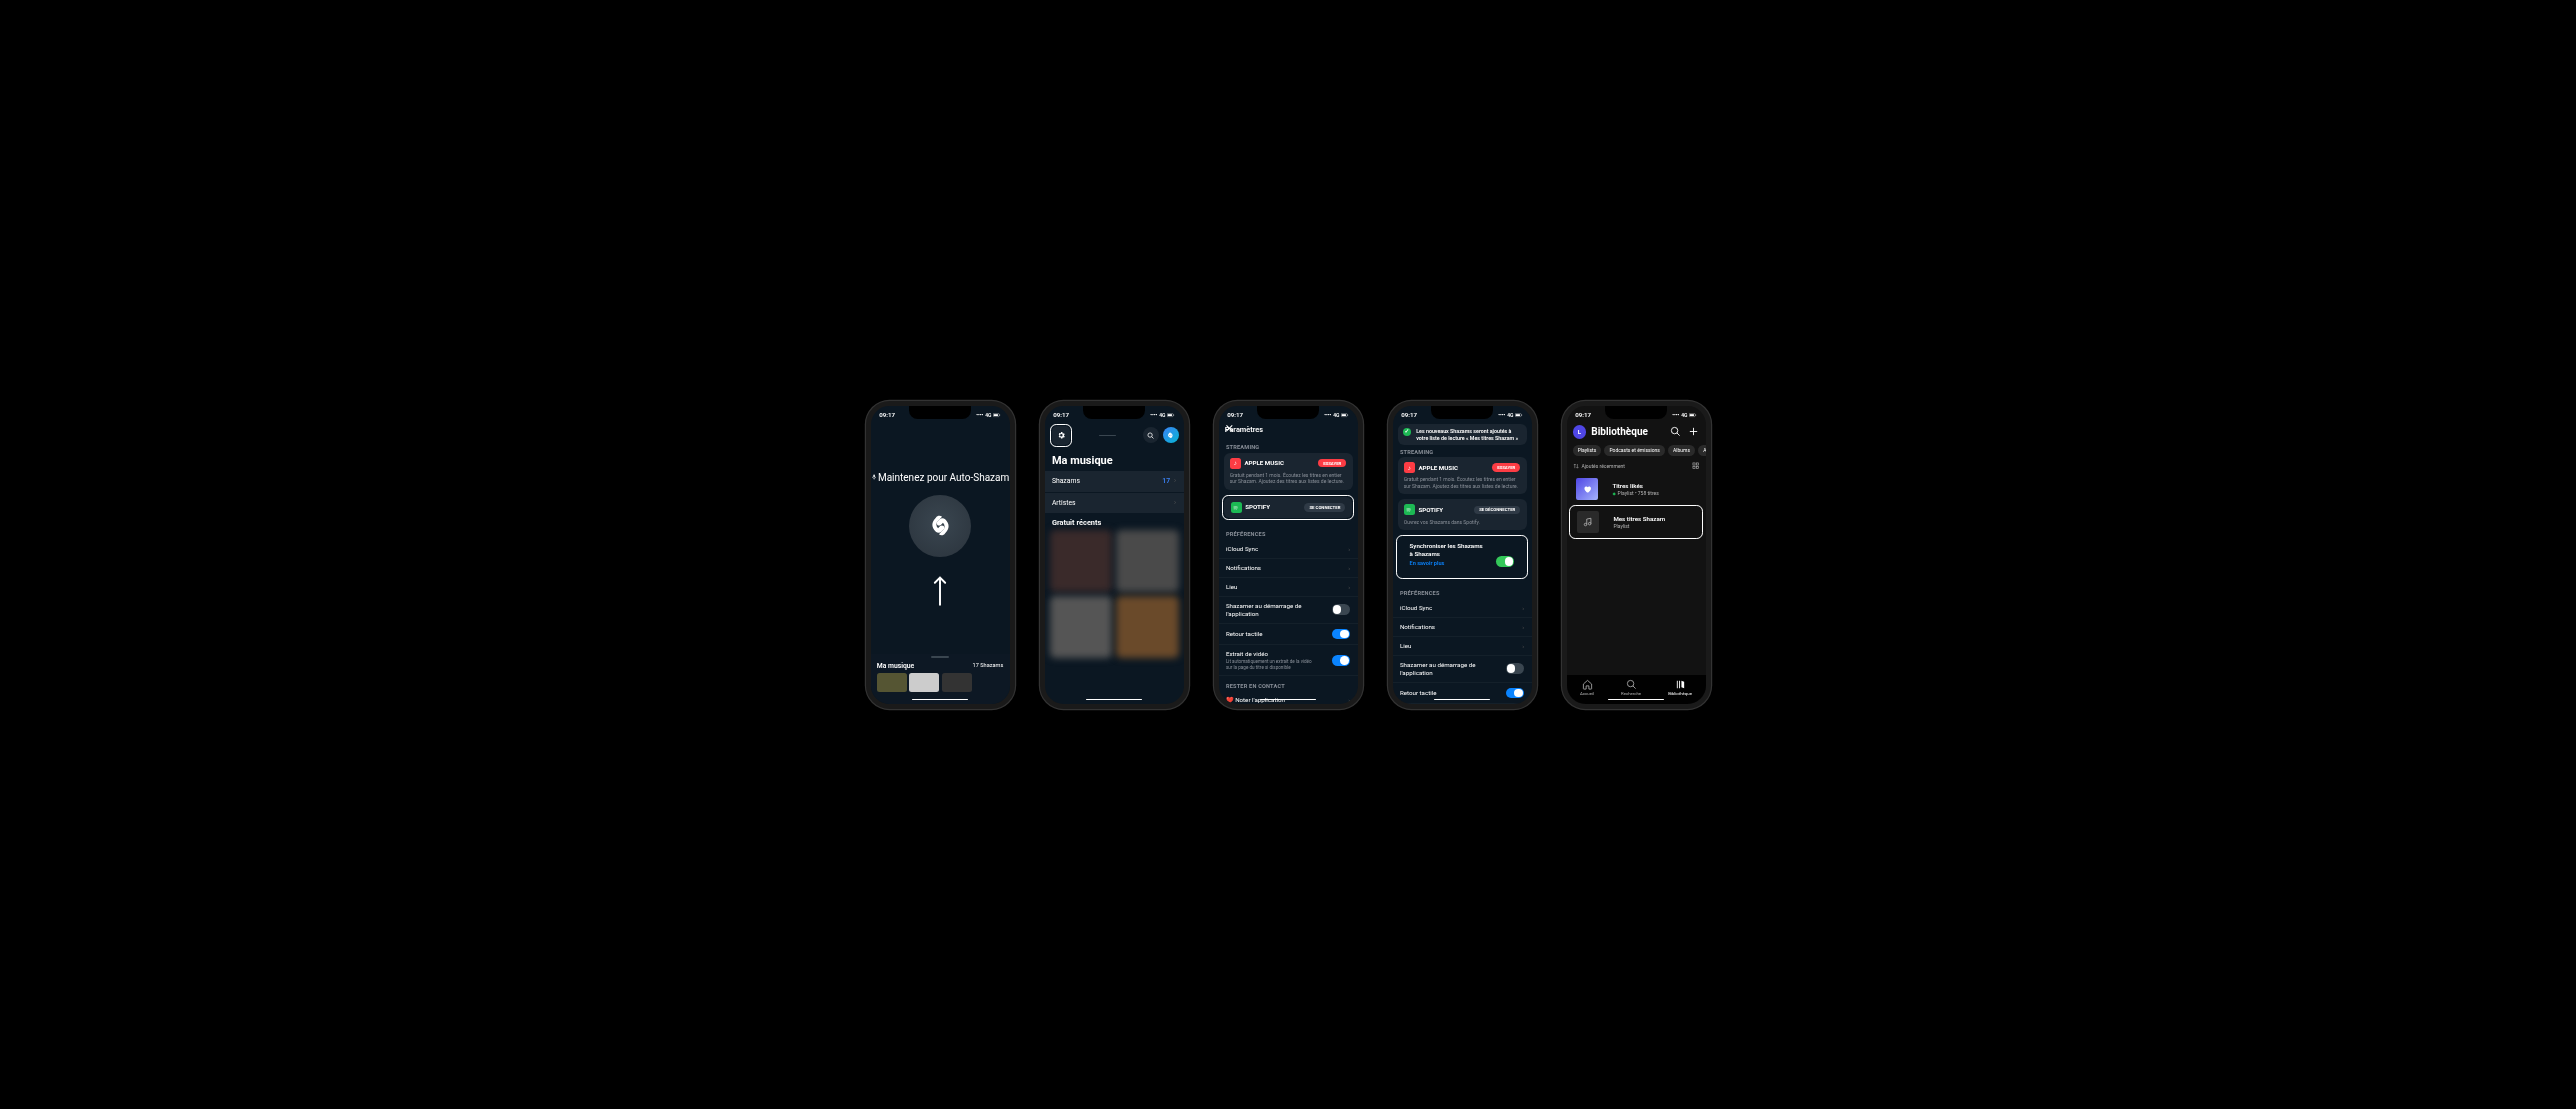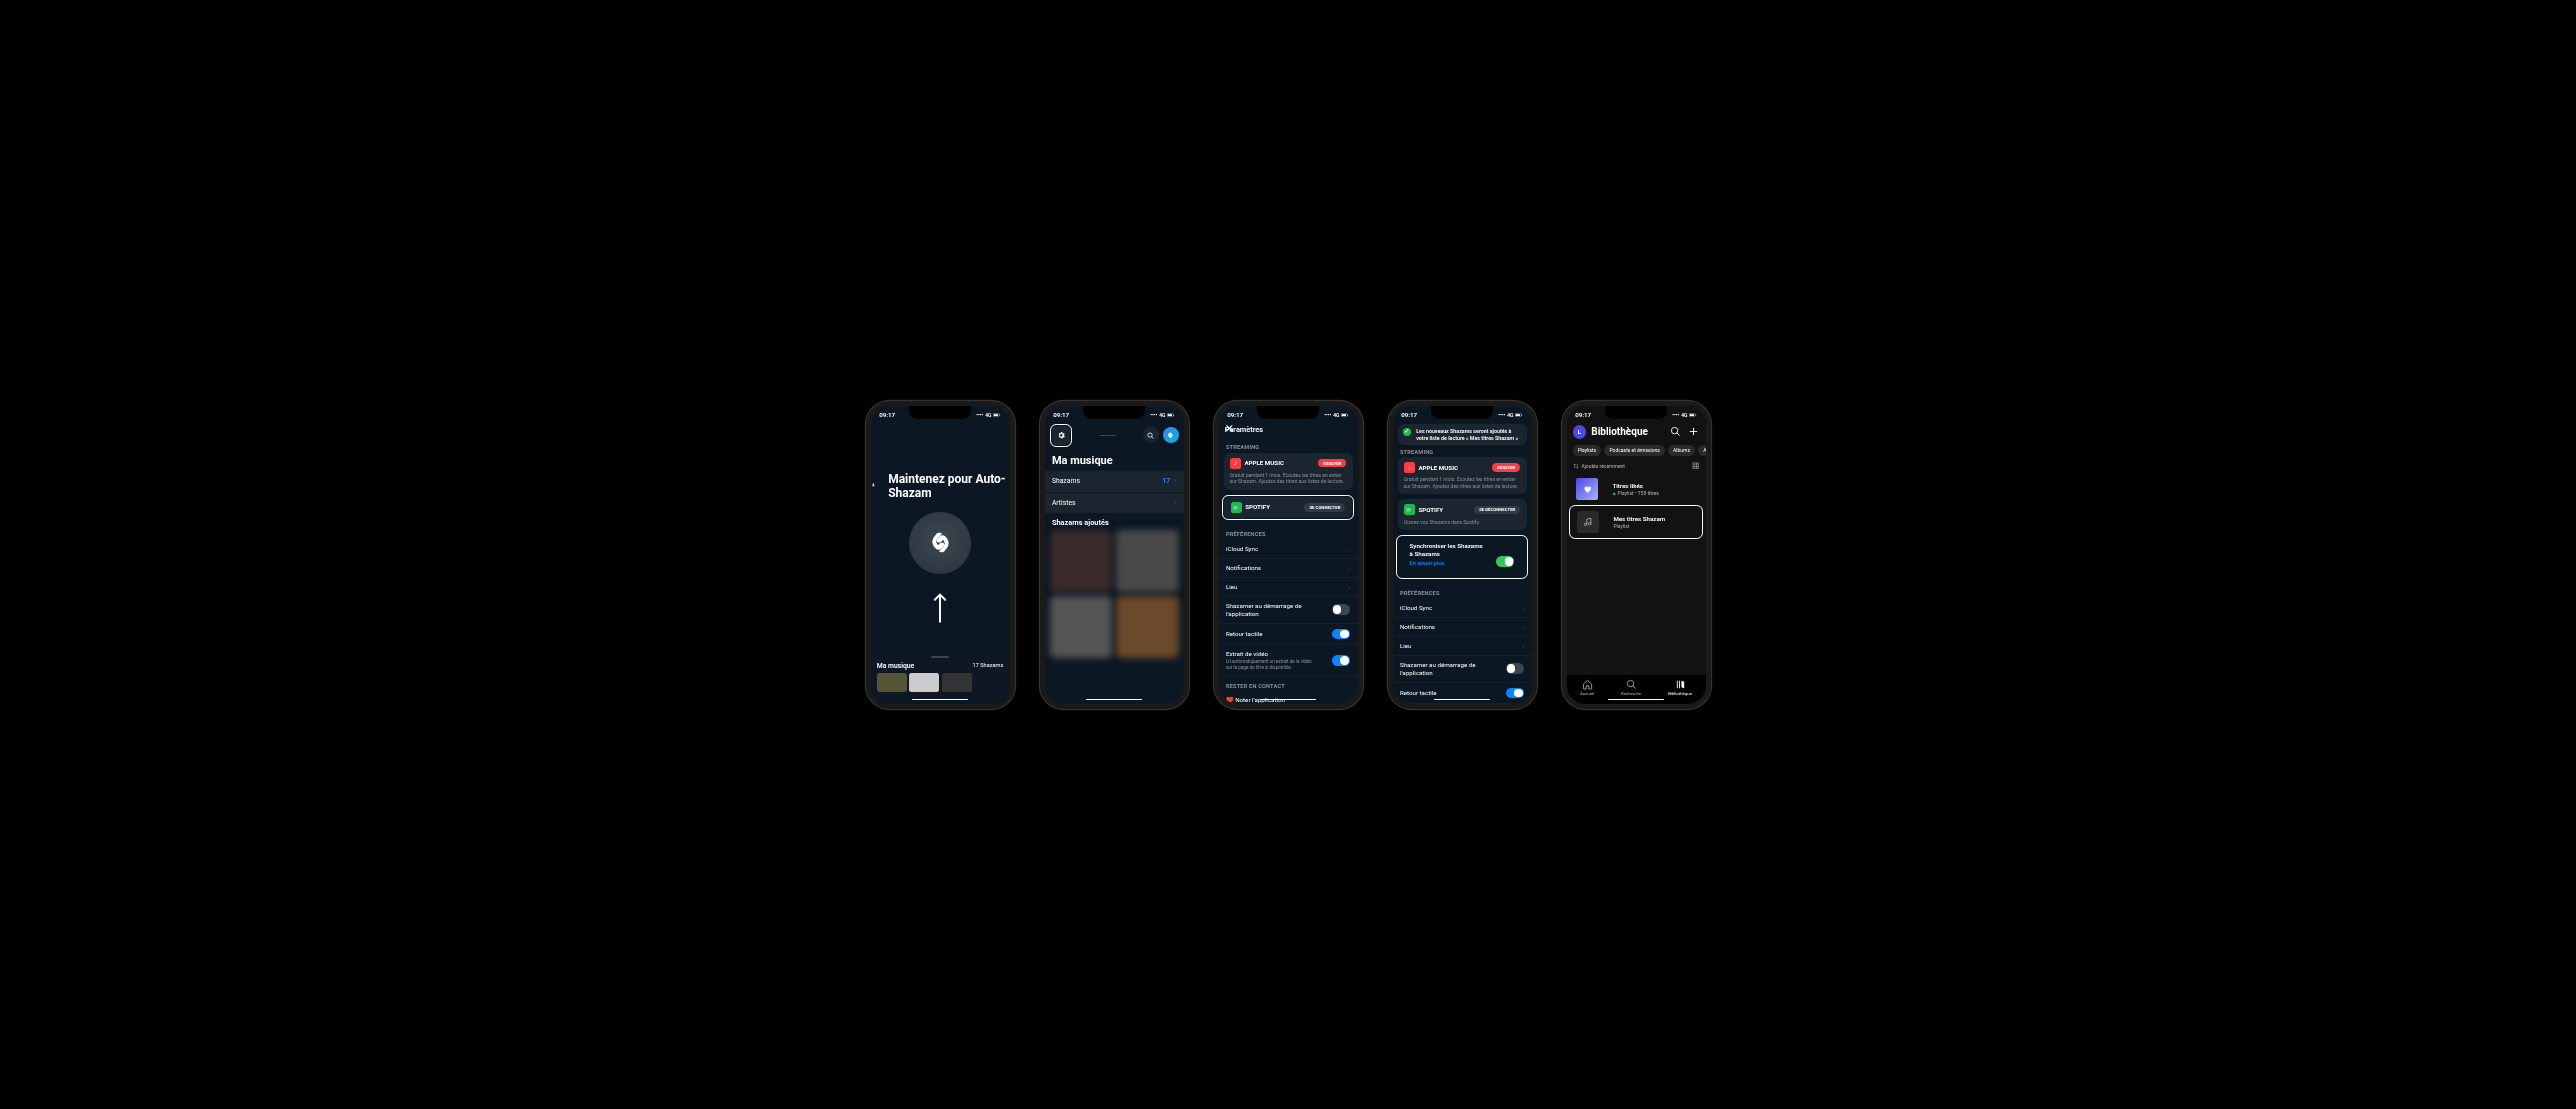--- a/index.html
+++ b/index.html
@@ -54,21 +54,21 @@
     left: 50%;
     transform: translateX(-50%);
     width: 56px;
     height: 1.9px;
     background: #fff;
     border-radius: 1.9px;
     z-index: 20;
   }
 
   
-  .s1-hint { display: flex; justify-content: center; align-items: center; gap: 13px; margin-top: 50px; font-size: 12px; font-weight: 700; }
+  .s1-hint { display: flex; justify-content: center; align-items: center; gap: 1px; margin-top: 50px; font-size: 10px; font-weight: 400; }
   .s1-button {
     width: 62px; height: 62px; border-radius: 50%;
     background: radial-gradient(circle at 50% 45%, #3a4650, #2a333c);
     margin: 12.4px auto; display: flex; align-items: center; justify-content: center;
   }
   .s1-arrow { color: #fff; display:flex; justify-content:center; margin-top: 18.6px; }
   .s1-bottom {
     position: absolute; bottom: 0; left: 0; right: 0;
     background: #0d1824; padding: 2.5px 6.2px 0; height: 50px;
   }
@@ -254,21 +254,21 @@
     </div>
     <div class="s2-title">Ma musique</div>
     <div class="list-row">
       <span>Shazams</span>
       <span><span class="num-blue">17</span><span class="chev">›</span></span>
     </div>
     <div class="list-row">
       <span>Artistes</span>
       <span class="chev">›</span>
     </div>
-    <div class="section-h">Shazams ajoutés</div>
+    <div class="section-h">Gratuit récents</div>
     <div class="blur-grid">
       <div class="blur-item" style="background:#3a2a2a;"></div>
       <div class="blur-item" style="background:#4a4a4a;"></div>
       <div class="blur-item" style="background:#555;"></div>
       <div class="blur-item" style="background:#6a4a2a;"></div>
     </div>
   </div>
   <div class="home-indicator"></div>
 </div>
 

